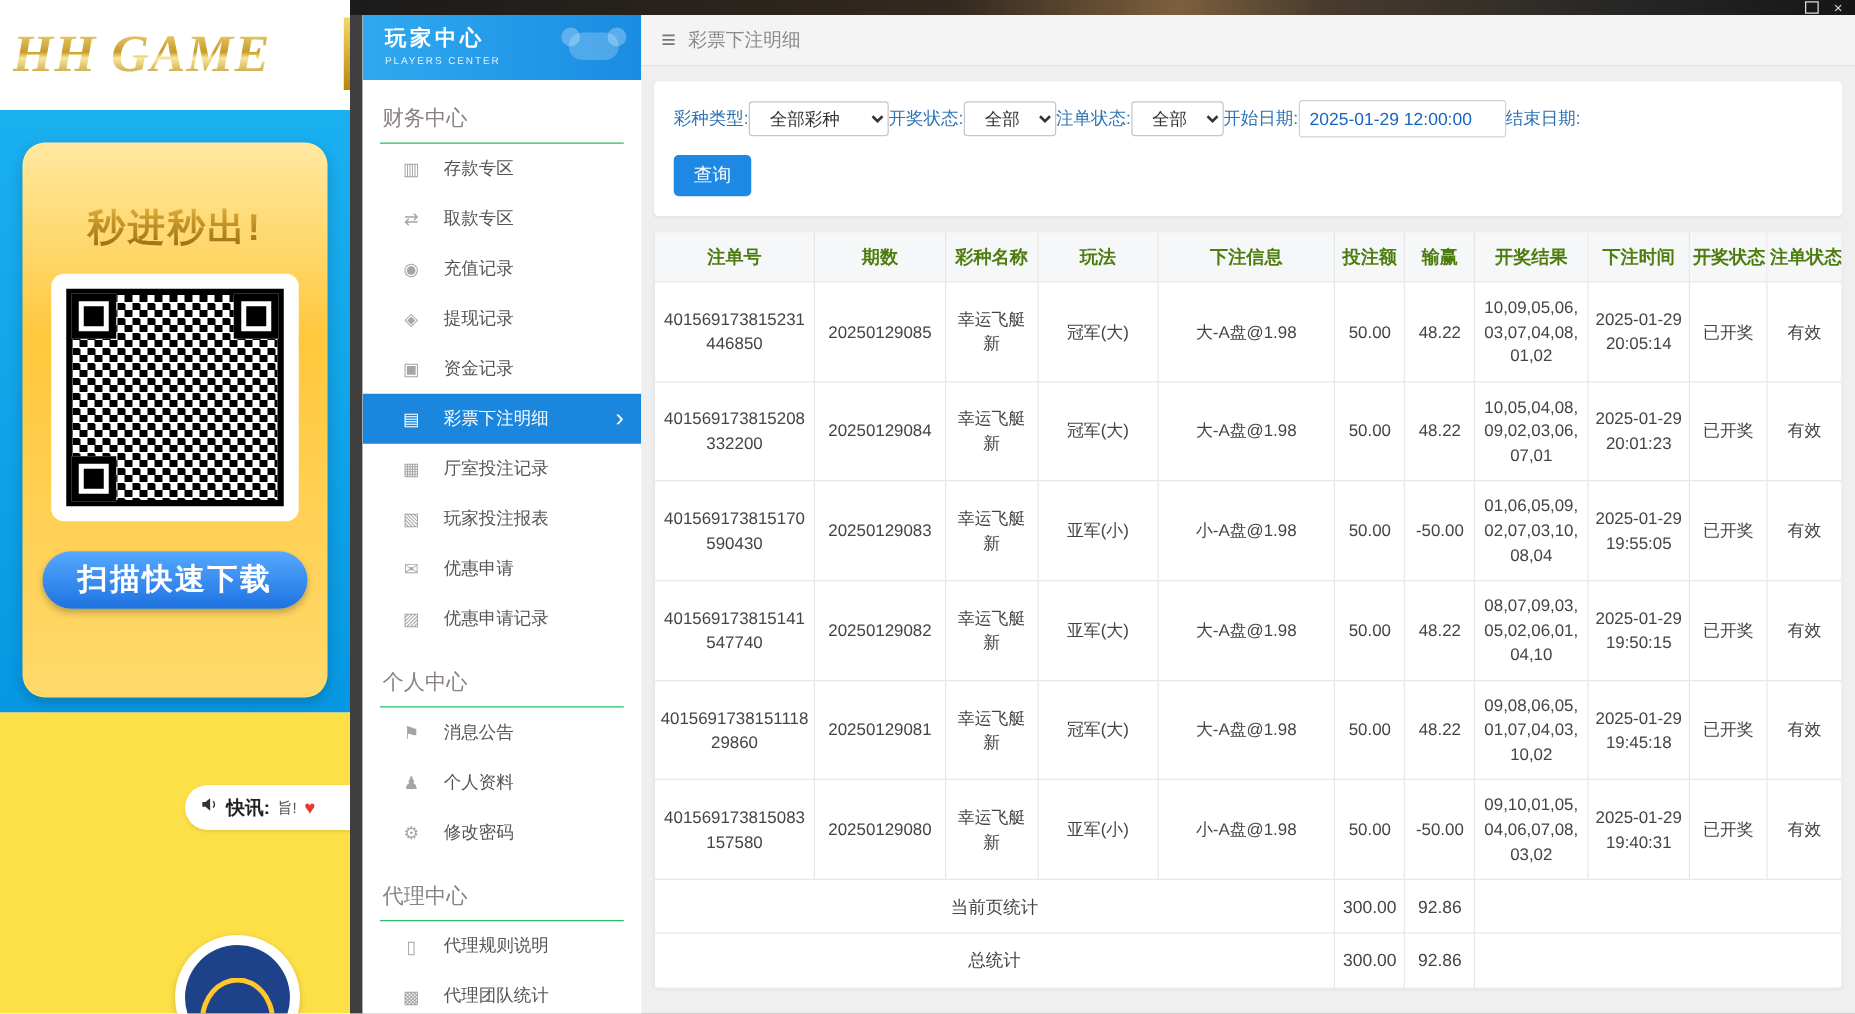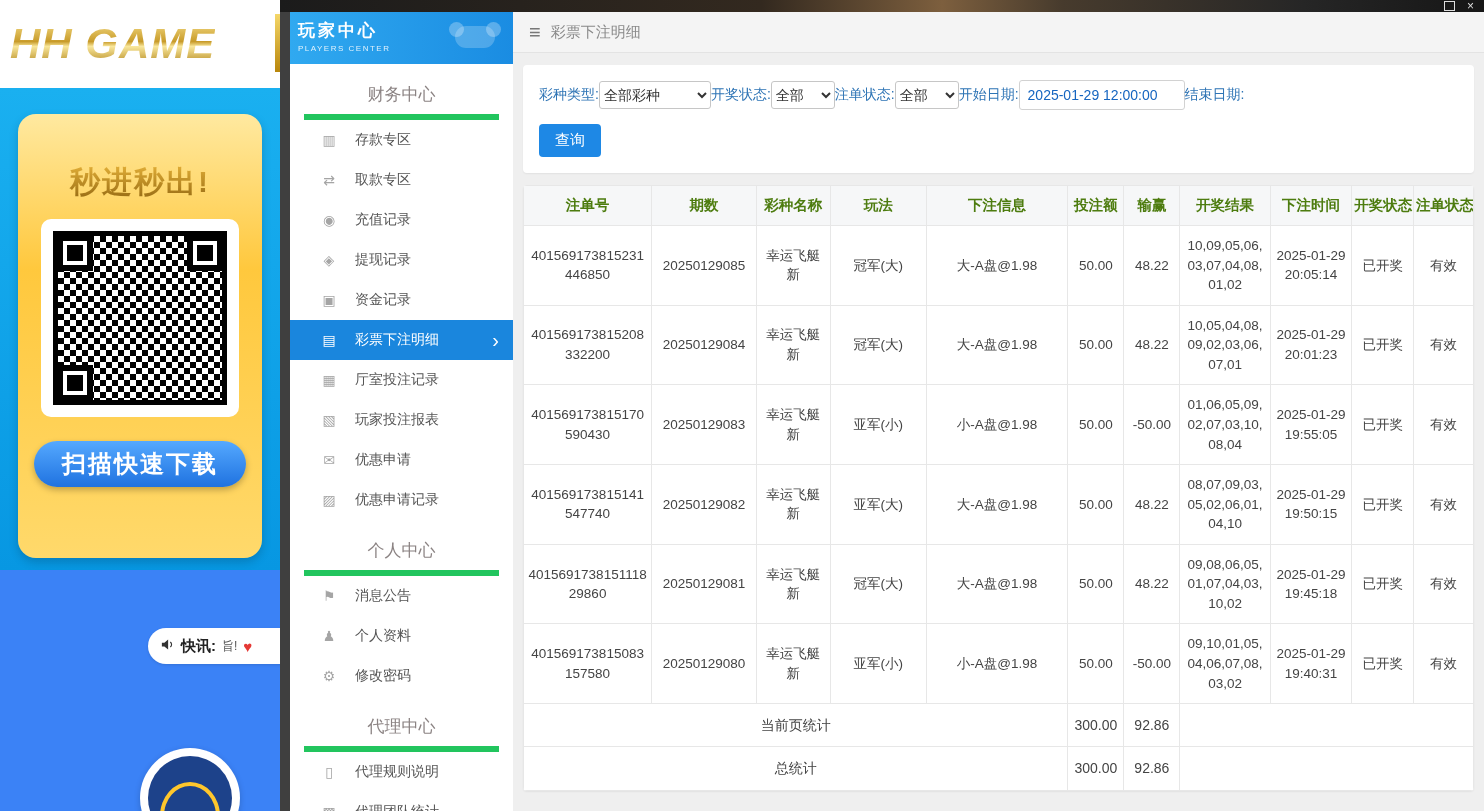--- a/index.html
+++ b/index.html
@@ -4,39 +4,39 @@
 <style>
   html,body{margin:0;padding:0;}
   body{font-family:"Liberation Sans","DejaVu Sans",sans-serif;}
   .screen{width:1484px;height:811px;display:flex;overflow:hidden;background:#fff;position:relative;}
 
   
   .bg-page{width:280px;flex:0 0 280px;position:relative;background:#f0f0f0;overflow:hidden;}
   .logo-row{height:88px;background:#fff;display:flex;align-items:center;padding-left:10px;position:relative;}
   .logo{font-size:42px;font-weight:bold;font-style:italic;letter-spacing:1px;
         background:linear-gradient(180deg,#f7e08a 0%,#c89b2a 45%,#f9e79b 55%,#a8780a 100%);
-        -webkit-background-clip:text;background-clip:text;color:transparent;white-space:nowrap;}
+        -webkit-background-clip:text;background-clip:text;color:transparent;white-space:nowrap;font-family:Liberation Serif, serif;}
   .gold-bar{position:absolute;right:0;top:14px;width:5px;height:58px;background:linear-gradient(180deg,#f5d769,#b8860b);}
   .promo{height:482px;background:linear-gradient(180deg,#1ab0f0,#0797e2);padding-top:26px;box-sizing:border-box;}
   .promo-card{width:244px;height:444px;margin-left:18px;border-radius:18px;
         background:linear-gradient(180deg,#ffe9a0,#ffc83d 35%,#ffd96b);
         box-shadow:0 4px 10px rgba(0,0,0,.18);text-align:center;padding-top:48px;box-sizing:border-box;}
   .promo-headline{font-size:30px;font-weight:bold;letter-spacing:2px;
         background:linear-gradient(180deg,#e8b43a,#8f6410);-webkit-background-clip:text;background-clip:text;color:transparent;}
   .qr-box{width:198px;height:198px;margin:16px auto 0;background:#fff;border-radius:10px;padding:12px;box-sizing:border-box;}
   .qr-inner{width:100%;height:100%;position:relative;border:5px solid #000;box-sizing:border-box;
         background:conic-gradient(#000 0 90deg,#fff 90deg 180deg,#000 180deg 270deg,#fff 270deg 360deg);
         background-size:12px 12px;}
   .qr-f{position:absolute;width:36px;height:36px;border:6px solid #000;background:#fff;box-sizing:border-box;}
   .qr-f::after{content:"";position:absolute;inset:4px;background:#000;}
   .qr-tl{top:-1px;left:-1px}.qr-tr{top:-1px;right:-1px}.qr-bl{bottom:-1px;left:-1px}
   .download-pill{width:212px;height:46px;line-height:46px;margin:24px auto 0;border-radius:24px;
         background:linear-gradient(180deg,#55a9ff,#1f72e0);color:#fff;font-size:24px;font-weight:bold;
         letter-spacing:2px;box-shadow:0 3px 6px rgba(0,0,0,.25);cursor:pointer;}
-  .lower{height:241px;background:#3b82f6;position:relative;}
+  .lower{height:241px;background:#fde047;position:relative;}
   .ticker{position:absolute;top:58px;left:148px;width:240px;height:36px;background:#fff;border-radius:18px;
         display:flex;align-items:center;gap:6px;padding:0 12px;box-shadow:0 1px 3px rgba(0,0,0,.12);}
   .ticker-label{font-weight:bold;font-size:15px;color:#222;white-space:nowrap;}
   .ticker-text{font-size:12px;color:#555;white-space:nowrap;}
   .heart{color:#e53935;font-size:15px;}
   .nba-row{position:absolute;top:178px;left:140px;display:flex;align-items:center;gap:14px;}
   .nba-logo{width:100px;height:100px;border-radius:50%;background:#fff;box-shadow:0 2px 6px rgba(0,0,0,.18);
         display:flex;align-items:center;justify-content:center;}
   .nba-inner{width:84px;height:84px;border-radius:50%;background:#1d428a;position:relative;overflow:hidden;}
   .nba-inner::before{content:"";position:absolute;left:12px;right:12px;top:26px;height:34px;
@@ -49,47 +49,47 @@
   .top-strip{position:absolute;top:0;left:0;right:0;height:12px;
         background:linear-gradient(90deg,#1b1b1b,#33291f 40%,#7d5f3e 55%,#473b2d 65%,#262626 85%,#161616);
         display:flex;justify-content:flex-end;align-items:center;gap:12px;padding-right:10px;box-sizing:border-box;}
   .win-restore{width:9px;height:8px;border:1px solid #dedede;display:inline-block;cursor:pointer;}
   .win-close{color:#dedede;font-size:12px;line-height:10px;cursor:pointer;}
 
   .panel{position:absolute;left:10px;top:12px;right:0;bottom:0;display:flex;background:#efefef;overflow:hidden;}
 
   
   .sidebar{width:223px;flex:0 0 223px;background:#fff;overflow:hidden;}
-  .sb-header{height:52px;background:linear-gradient(90deg,#30a9f0,#1a8ce2);padding:7px 8px;box-sizing:border-box;
+  .sb-header{height:52px;background:linear-gradient(90deg,#30a9f0,#1a8ce2);padding:7px 18px;box-sizing:border-box;
         position:relative;color:#fff;}
   .sb-title{font-size:17px;font-weight:bold;letter-spacing:3px;}
   .sb-sub{font-size:8px;letter-spacing:1.5px;opacity:.85;margin-top:2px;}
   .sb-decor{position:absolute;right:18px;top:14px;width:40px;height:22px;border-radius:11px;background:rgba(255,255,255,.22);}
   .sb-decor::before,.sb-decor::after{content:"";position:absolute;width:15px;height:15px;border-radius:50%;
         background:rgba(255,255,255,.28);top:-4px;}
   .sb-decor::before{left:-6px}.sb-decor::after{right:-6px}
-  .sb-sec-title{margin:13px 14px 0;padding:6px 2px 8px;font-size:17px;color:#8b8383;border-bottom:6px solid #22c55e;text-align:center;}
+  .sb-sec-title{margin:13px 14px 0;padding:6px 2px 8px;font-size:17px;color:#8b8383;border-bottom:1px solid #22c55e;}
   .sb-item{height:40px;display:flex;align-items:center;padding-left:30px;gap:17px;font-size:14px;color:#555;cursor:pointer;}
   .sb-ic{width:18px;text-align:center;font-size:14px;color:#a5a5a5;}
   .sb-item.active{background:#1a86dd;color:#fff;}
   .sb-item.active .sb-ic{color:#fff;}
   .sb-chev{margin-left:auto;margin-right:14px;font-size:20px;line-height:1;}
 
   
   .main{flex:1;display:flex;flex-direction:column;overflow:hidden;min-width:0;}
   .main-header{height:40px;flex:0 0 40px;background:#f4f4f4;border-bottom:1px solid #e3e3e3;
         display:flex;align-items:center;padding-left:16px;gap:10px;}
   .hamburger{font-size:20px;color:#777;cursor:pointer;}
   .page-title{font-size:15px;color:#8a8a8a;}
   .content{flex:1;padding:12px 10px;overflow:hidden;}
   .card{background:#fff;border-radius:4px;box-shadow:0 1px 2px rgba(0,0,0,.06);}
   .filter-card{padding:15px 16px 16px;}
   .filter-row{display:flex;align-items:center;flex-wrap:wrap;row-gap:10px;}
   .f-label{font-size:14px;color:#2e74b5;}
-  select.f-select{font-size:14px;color:#333;border:1px solid #c6c6c6;border-radius:3px;padding:4px 0;background:#fff;}
+  select.f-select{font-size:14px;color:#333;border:1px solid #c6c6c6;border-radius:3px;padding:4px 12px;background:#fff;}
   .f-wide{min-width:112px;}
   .f-narrow{min-width:64px;}
   input.f-date{width:148px;font-size:14px;color:#1565c0;border:1px solid #d2d2d2;border-radius:3px;padding:6px 8px;background:#fff;}
   .filter-actions{margin-top:14px;}
   .btn-primary{background:#1e88e5;color:#fff;border:none;border-radius:4px;font-size:15px;padding:7px 16px;cursor:pointer;}
 
   .table-card{margin-top:12px;overflow:hidden;}
   table.bet-table{width:100%;border-collapse:collapse;table-layout:fixed;}
   .bet-table th{background:#f6f7f8;border:1px solid #e7e7e7;font-size:14.5px;font-weight:bold;color:#4d7c0f;
         padding:10px 2px;white-space:nowrap;overflow:hidden;}

